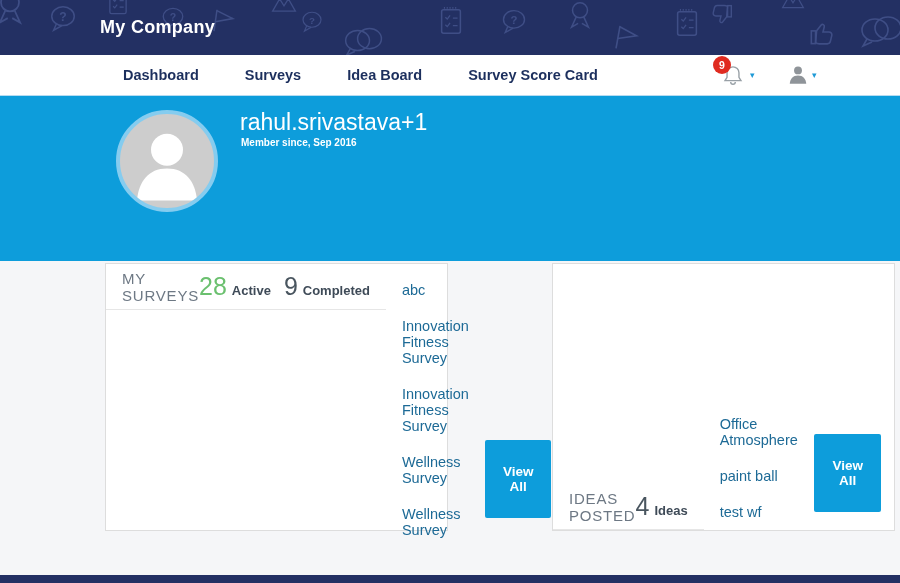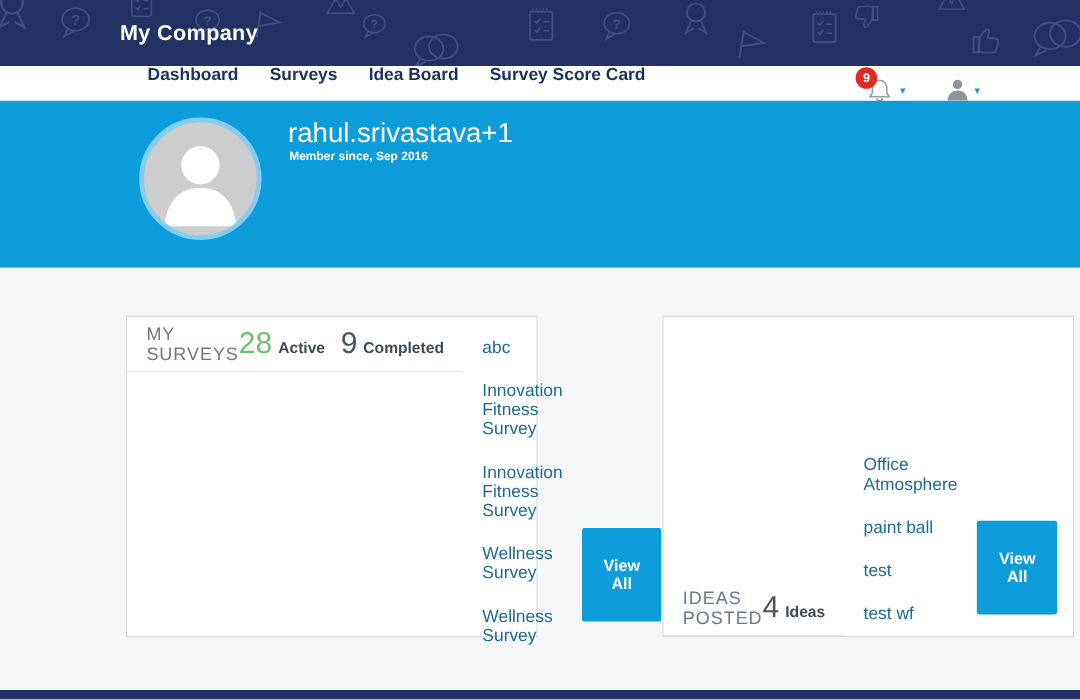--- a/index.html
+++ b/index.html
@@ -20,36 +20,36 @@
   .app-title {
     position:absolute; left:100px; top:17px;
     color:#ffffff; font-size:18px; font-weight:bold; letter-spacing:.3px;
     z-index:2;
   }
   
   .nav-bar {
     position:absolute; left:0; top:55px; width:900px; height:42px;
     background:#ffffff; border-bottom:2px solid #b5dcf2;
   }
-  .nav-links { position:absolute; left:123px; top:0; height:40px; display:flex; gap:26px; }
+  .nav-links { position:absolute; left:123px; top:0; height:40px; display:flex; gap:46px; align-items:center; }
   .nav-link {
     color:#1c2f5d; font-size:14.5px; font-weight:bold; text-decoration:none; cursor:pointer;
   }
   .bell-wrap { position:absolute; left:713px; top:55px; width:50px; height:40px; }
   .bell-svg { position:absolute; left:9px; top:9px; }
   .badge {
     position:absolute; left:0px; top:1px; min-width:18px; height:18px; border-radius:50%;
     background:#e02b20; color:#fff; font-size:10.5px; font-weight:bold;
     display:flex; align-items:center; justify-content:center; z-index:2;
   }
   .chev { position:absolute; font-size:9px; color:#1e9ad6; top:15px; }
   .user-wrap { position:absolute; left:787px; top:55px; width:42px; height:40px; }
   .user-svg { position:absolute; left:0; top:9px; }
   
-  .hero { position:absolute; left:0; top:84px; width:900px; height:139px; background:#0d9ddb; }
+  .hero { position:absolute; left:0; top:96px; width:900px; height:165px; background:#0d9ddb; }
   .avatar {
     position:absolute; left:116px; top:14px; width:102px; height:102px;
     border-radius:50%; background:#cdcdcd; border:4px solid #85ccef; overflow:hidden;
   }
   .hero-name { position:absolute; left:240px; top:13px; color:#ffffff; font-size:23px; font-weight:400; }
   .hero-member { position:absolute; left:241px; top:41px; color:#ffffff; font-size:10px; font-weight:bold; }
   
   .card {
     position:absolute; top:263px; width:343px; height:268px;
     background:#ffffff; border:1px solid #ddd;
@@ -247,21 +247,20 @@
       <span class="stat-num">4</span>
       <span class="stat-label">Ideas</span>
     </span>
   </div>
   <div class="card-body">
 
       <a class="list-link">Office Atmosphere</a>
 
       <a class="list-link">paint ball</a>
 
-      <a class="list-link">test</a>
 
       <a class="list-link">test wf</a>
     </div>
   <div class="btn-row">
     <button class="view-all-btn">View All</button>
   </div>
 </div>
 
 <footer class="footer-bar"></footer>
 

